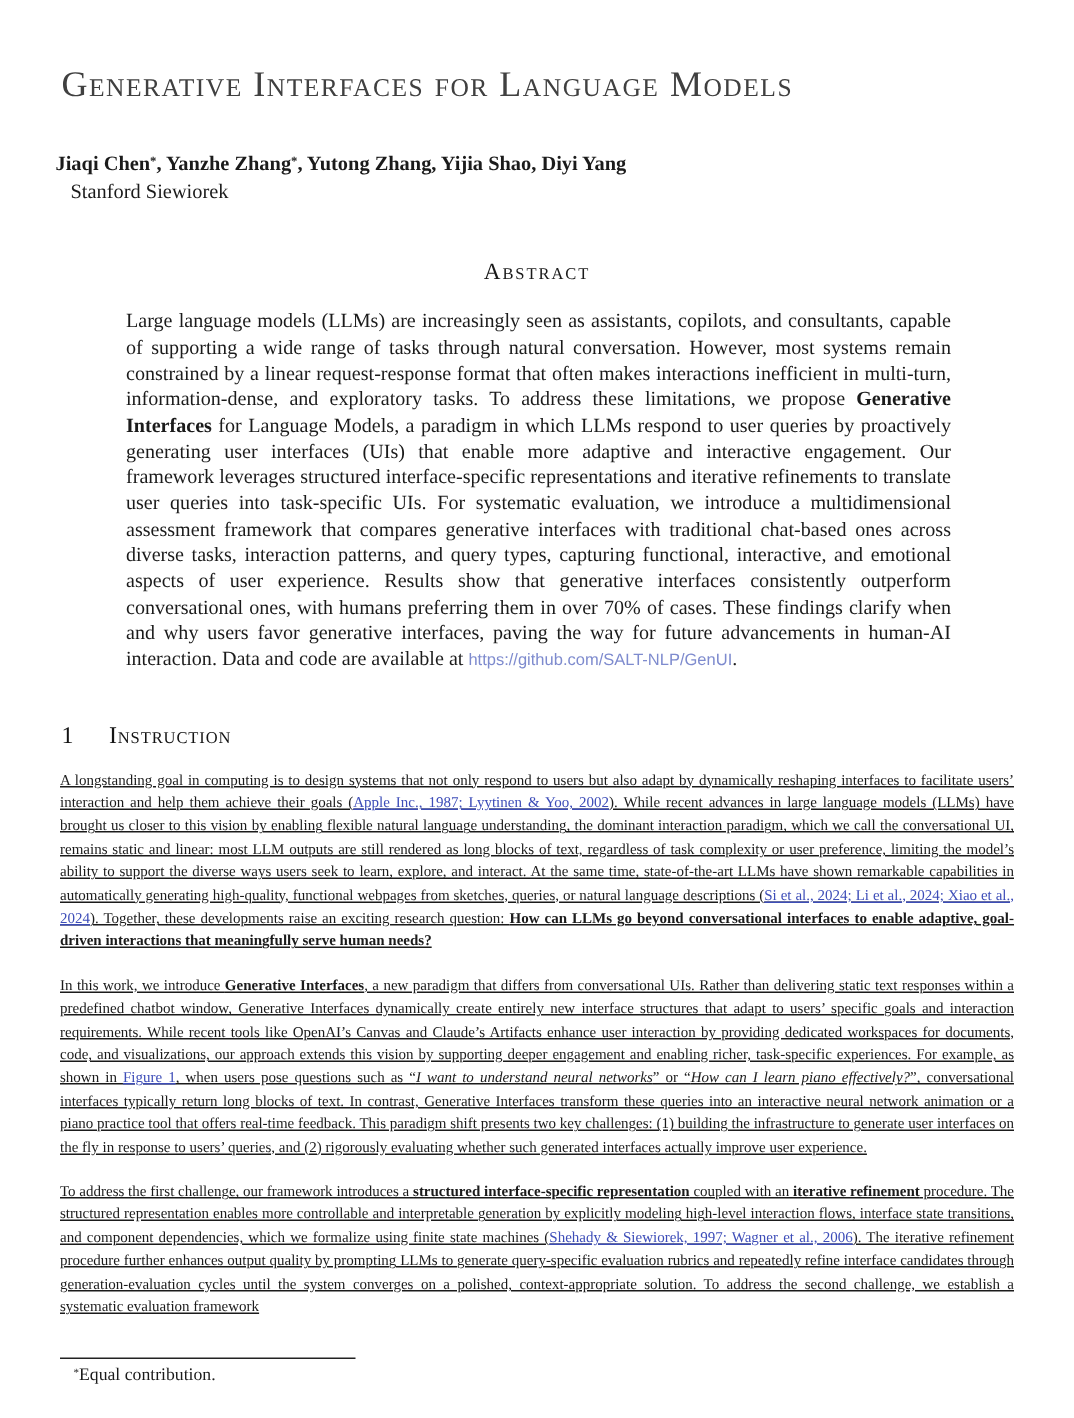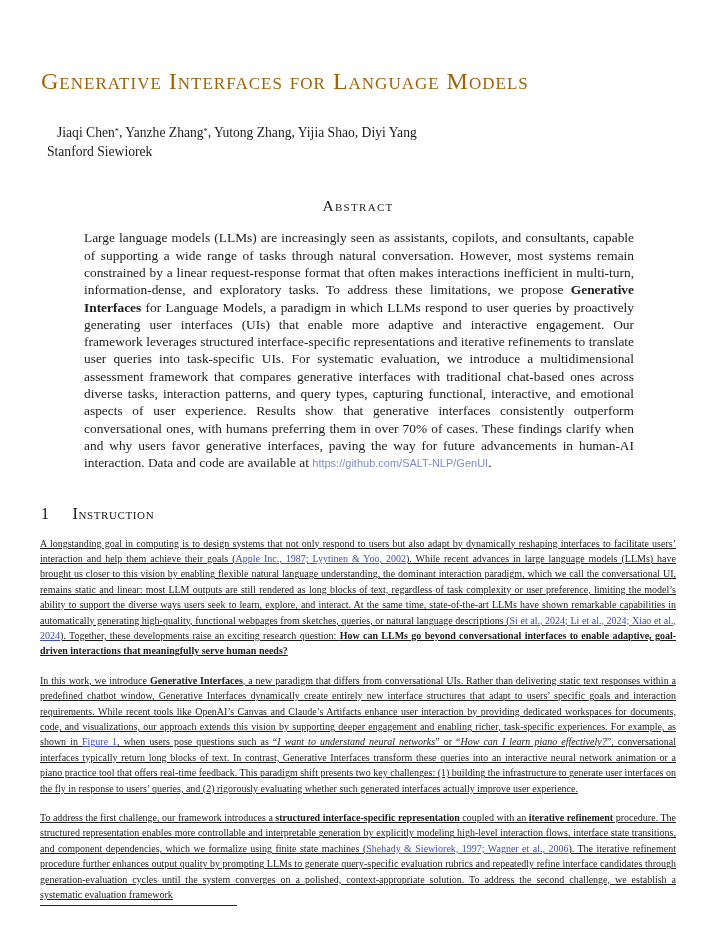--- a/index.html
+++ b/index.html
@@ -3,27 +3,27 @@
 <meta charset="utf-8">
 <style>
   html,body { margin:0; padding:0; background:#ffffff; }
   .page {
     width:716px; height:945px; position:relative; background:#ffffff;
     font-family:"Liberation Serif","DejaVu Serif",serif;
     color:var(--text,#1b1b1b); overflow:hidden;
     -webkit-font-smoothing:antialiased;
   }
   .title {
-    margin:0; padding:68px 30px 0 41px;
+    margin:0; padding:44px 30px 0 41px;
     font-size:24px; font-weight:400; font-variant:small-caps;
-    letter-spacing:1px; color:#a16207; line-height:1.1;
+    letter-spacing:1px; color:#404040; line-height:1.1;
   }
   .authors {
-    padding:0 40px 0 57px; margin-top:30px;
-    font-size:13.6px; font-weight:normal; line-height:17px;
+    padding:0 40px 0 37px; margin-top:30px;
+    font-size:13.6px; font-weight:bold; line-height:17px;
   }
   .affiliation {
     padding:0 40px 0 47px; font-size:13.6px; line-height:17px;
   }
   .abstract-heading {
     margin-top:37px; text-align:center;
     font-variant:small-caps; font-size:15.5px; letter-spacing:1.3px;
     color:#1a1a1a;
   }
   .abstract-body {
@@ -73,15 +73,16 @@
   <div class="section-heading">
     <span class="sec-num">1</span><span>Instruction</span>
   </div>
 
   <p class="body-par">A longstanding goal in computing is to design systems that not only respond to users but also adapt by dynamically reshaping interfaces to facilitate users’ interaction and help them achieve their goals (<a class="link">Apple Inc., 1987; Lyytinen &amp; Yoo, 2002</a>). While recent advances in large language models (LLMs) have brought us closer to this vision by enabling flexible natural language understanding, the dominant interaction paradigm, which we call the conversational UI, remains static and linear: most LLM outputs are still rendered as long blocks of text, regardless of task complexity or user preference, limiting the model’s ability to support the diverse ways users seek to learn, explore, and interact. At the same time, state-of-the-art LLMs have shown remarkable capabilities in automatically generating high-quality, functional webpages from sketches, queries, or natural language descriptions (<a class="link">Si et al., 2024; Li et al., 2024; Xiao et al., 2024</a>). Together, these developments raise an exciting research question: <b>How can LLMs go beyond conversational interfaces to enable adaptive, goal-driven interactions that meaningfully serve human needs?</b></p>
   <p class="body-par">In this work, we introduce <b>Generative Interfaces</b>, a new paradigm that differs from conversational UIs.  Rather than delivering static text responses within a predefined chatbot window, Generative Interfaces dynamically create entirely new interface structures that adapt to users’ specific goals and interaction requirements. While recent tools like OpenAI’s Canvas and Claude’s Artifacts enhance user interaction by providing dedicated workspaces for documents, code, and visualizations, our approach extends this vision by supporting deeper engagement and enabling richer, task-specific experiences.  For example, as shown in <a class="link">Figure 1</a>, when users pose questions such as “<i>I want to understand neural networks</i>” or “<i>How can I learn piano effectively?</i>”, conversational interfaces typically return long blocks of text.  In contrast, Generative Interfaces transform these queries into an interactive neural network animation or a piano practice tool that offers real-time feedback. This paradigm shift presents two key challenges: (1) building the infrastructure to generate user interfaces on the fly in response to users’ queries, and (2) rigorously evaluating whether such generated interfaces actually improve user experience.</p>
   <p class="body-par">To address the first challenge, our framework introduces a <b>structured interface-specific representation</b> coupled with an <b>iterative refinement</b> procedure.  The structured representation enables more controllable and interpretable generation by explicitly modeling high-level interaction flows, interface state transitions, and component dependencies, which we formalize using finite state machines (<a class="link">Shehady &amp; Siewiorek, 1997; Wagner et al., 2006</a>). The iterative refinement procedure further enhances output quality by prompting LLMs to generate query-specific evaluation rubrics and repeatedly refine interface candidates through generation-evaluation cycles until the system converges on a polished, context-appropriate solution. To address the second challenge, we establish a systematic evaluation framework</p>
 
   <div class="footnote-block">
     <div class="footnote-rule"></div>
+    <div class="footnote-text"><sup>*</sup>Equal contribution.</div>
   </div>
 
 </div>
 
 </body></html>

